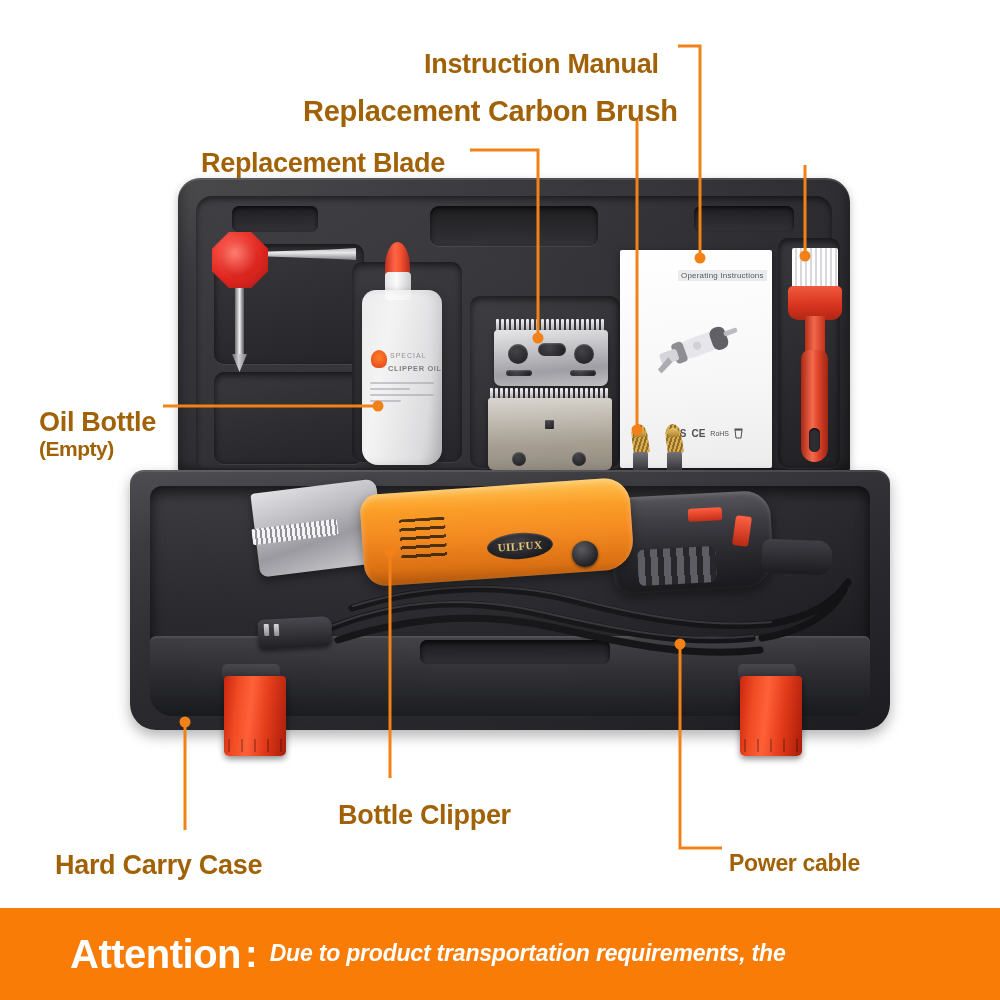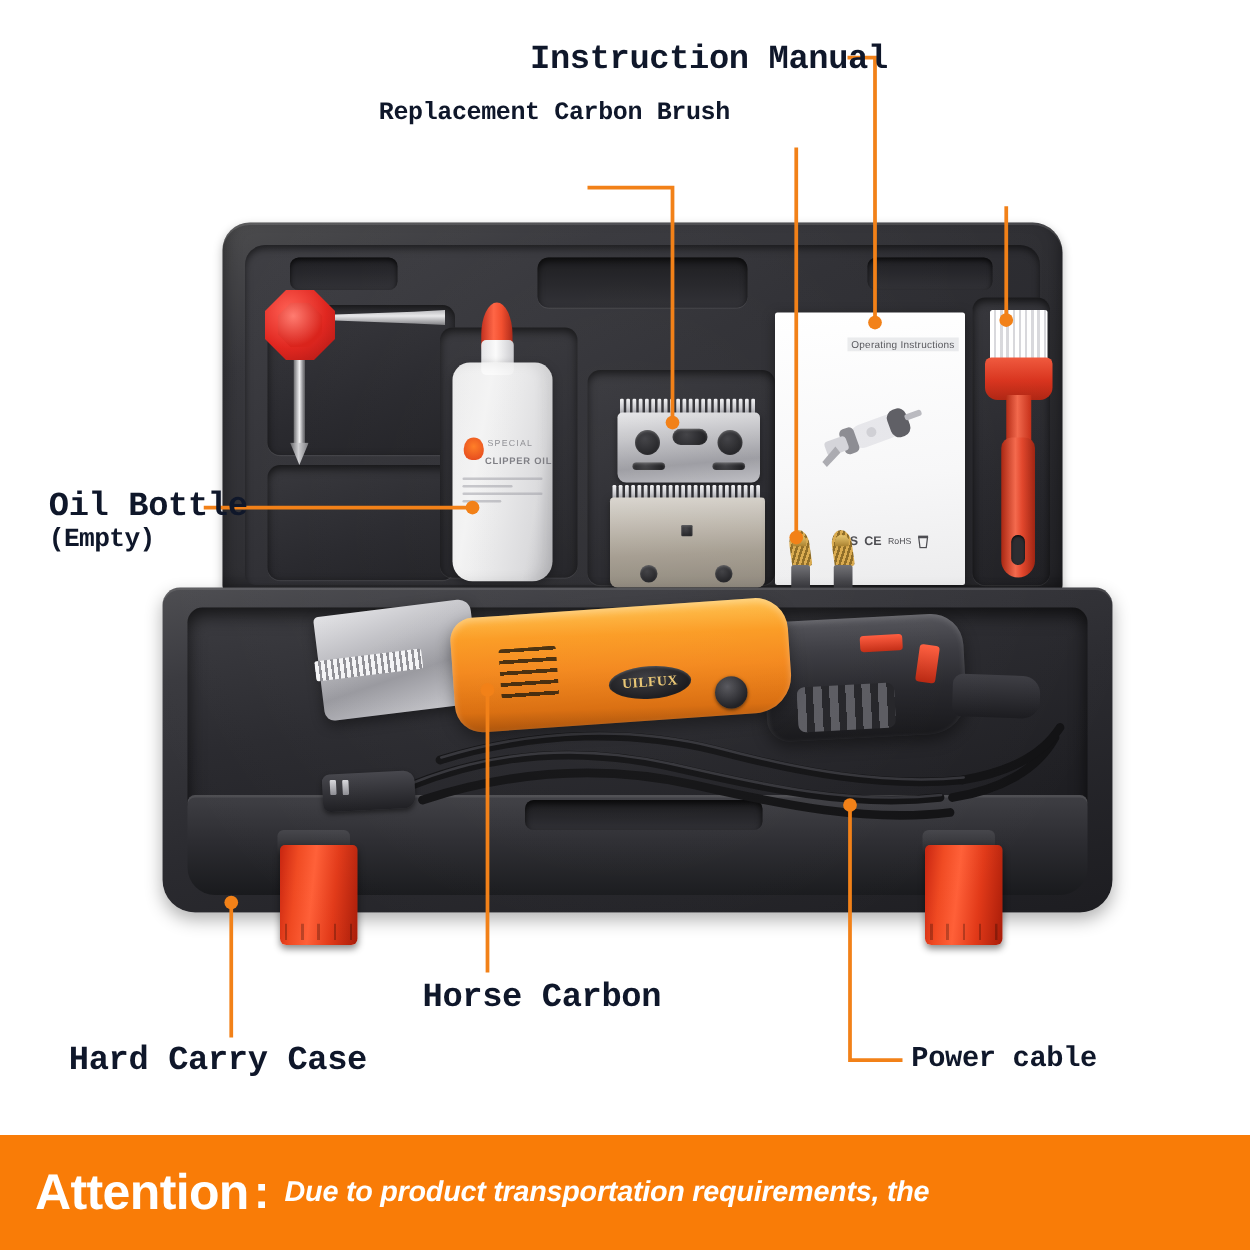--- a/index.html
+++ b/index.html
@@ -23,57 +23,58 @@
   #photo {
     position: absolute;
     left: 0; top: 0;
     width: 1000px; height: 908px;
     background: #ffffff;
   }
 
   
   .callout {
     position: absolute;
-    font-family: Liberation Mono, monospace;
+    font-family: Liberation Sans, sans-serif;
     font-weight: bold;
-    color: #0f172a;
+    color: #a16207;
     letter-spacing: -0.3px;
     white-space: nowrap;
     line-height: 1.05;
+    margin-top: 16px;
   }
   .callout .sub {
     display: block;
     font-size: 21px;
     font-weight: bold;
     letter-spacing: -0.5px;
     margin-top: 2px;
   }
 
   .lbl-instruction { left: 424px; top: 34px;  font-size: 27px; }
-  .lbl-carbon      { left: 303px; top: 80px;  font-size: 20px; }
+  .lbl-carbon      { left: 303px; top: 80px;  font-size: 29px; }
   .lbl-blade       { left: 201px; top: 133px; font-size: 27px; }
   .lbl-cleaning    { left: 744px; top: 133px; font-size: 27px; }
   .lbl-oil         { left: 39px;  top: 392px; font-size: 27px; }
   .lbl-clipper     { left: 338px; top: 785px; font-size: 27px; }
   .lbl-case        { left: 55px;  top: 835px; font-size: 27px; }
   .lbl-power       { left: 729px; top: 835px; font-size: 23px; }
 
   
   #leaders { position: absolute; left: 0; top: 0; width: 1000px; height: 908px; pointer-events: none; }
 
   
   #attention {
     position: absolute;
     left: 0; top: 908px;
     width: 1000px; height: 92px;
     background: #F97C07;
     display: flex;
     align-items: center;
     box-sizing: border-box;
-    padding-left: 28px;
+    padding-left: 70px;
   }
   #attention-word {
     color: #ffffff;
     font-family: "Liberation Sans", sans-serif;
     font-weight: bold;
     font-size: 40px;
     letter-spacing: -0.5px;
     line-height: 1;
     flex: 0 0 auto;
   }
@@ -643,27 +644,28 @@
         <circle cx="805" cy="256" r="5.5"></circle>
         <circle cx="378" cy="406" r="5.5"></circle>
         <circle cx="390" cy="552" r="5.5"></circle>
         <circle cx="185" cy="722" r="5.5"></circle>
         <circle cx="680" cy="644" r="5.5"></circle>
       </g>
     </svg>
 
     <div class="callout lbl-instruction">Instruction Manual</div>
     <div class="callout lbl-carbon">Replacement Carbon Brush</div>
+    <div class="callout lbl-blade">Replacement Blade</div>
 
     <div class="callout lbl-oil">
       <span>Oil Bottle</span>
       <span class="sub">(Empty)</span>
     </div>
 
-    <div class="callout lbl-clipper">Horse Carbon</div>
+    <div class="callout lbl-clipper">Bottle Clipper</div>
     <div class="callout lbl-case">Hard Carry Case</div>
     <div class="callout lbl-power">Power cable</div>
   </div>
 
   <div id="attention">
     <div id="attention-word">Attention</div>
     <div id="attention-colon">:</div>
     <div id="attention-body">
       <span>Due to product transportation requirements, the</span>
     </div>

